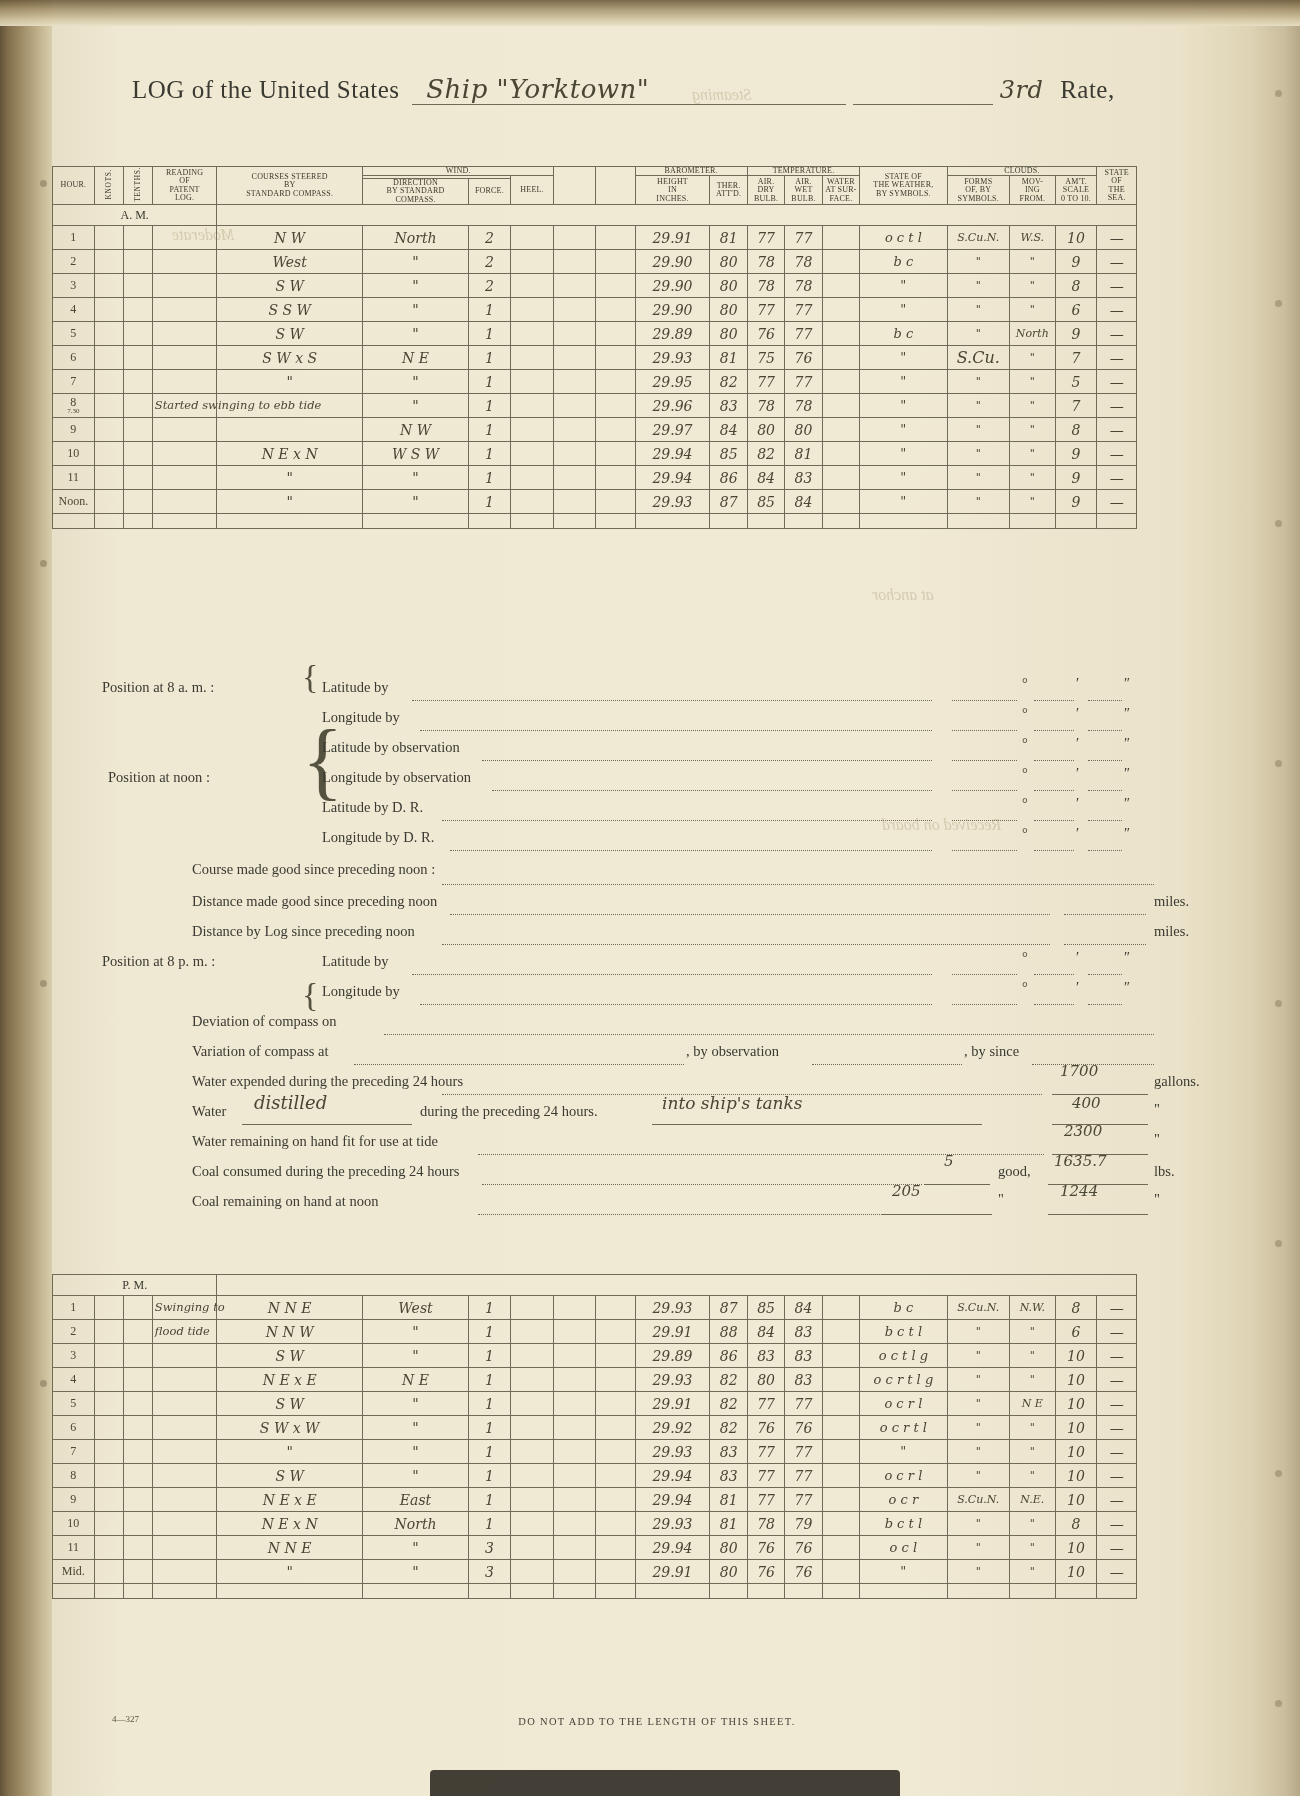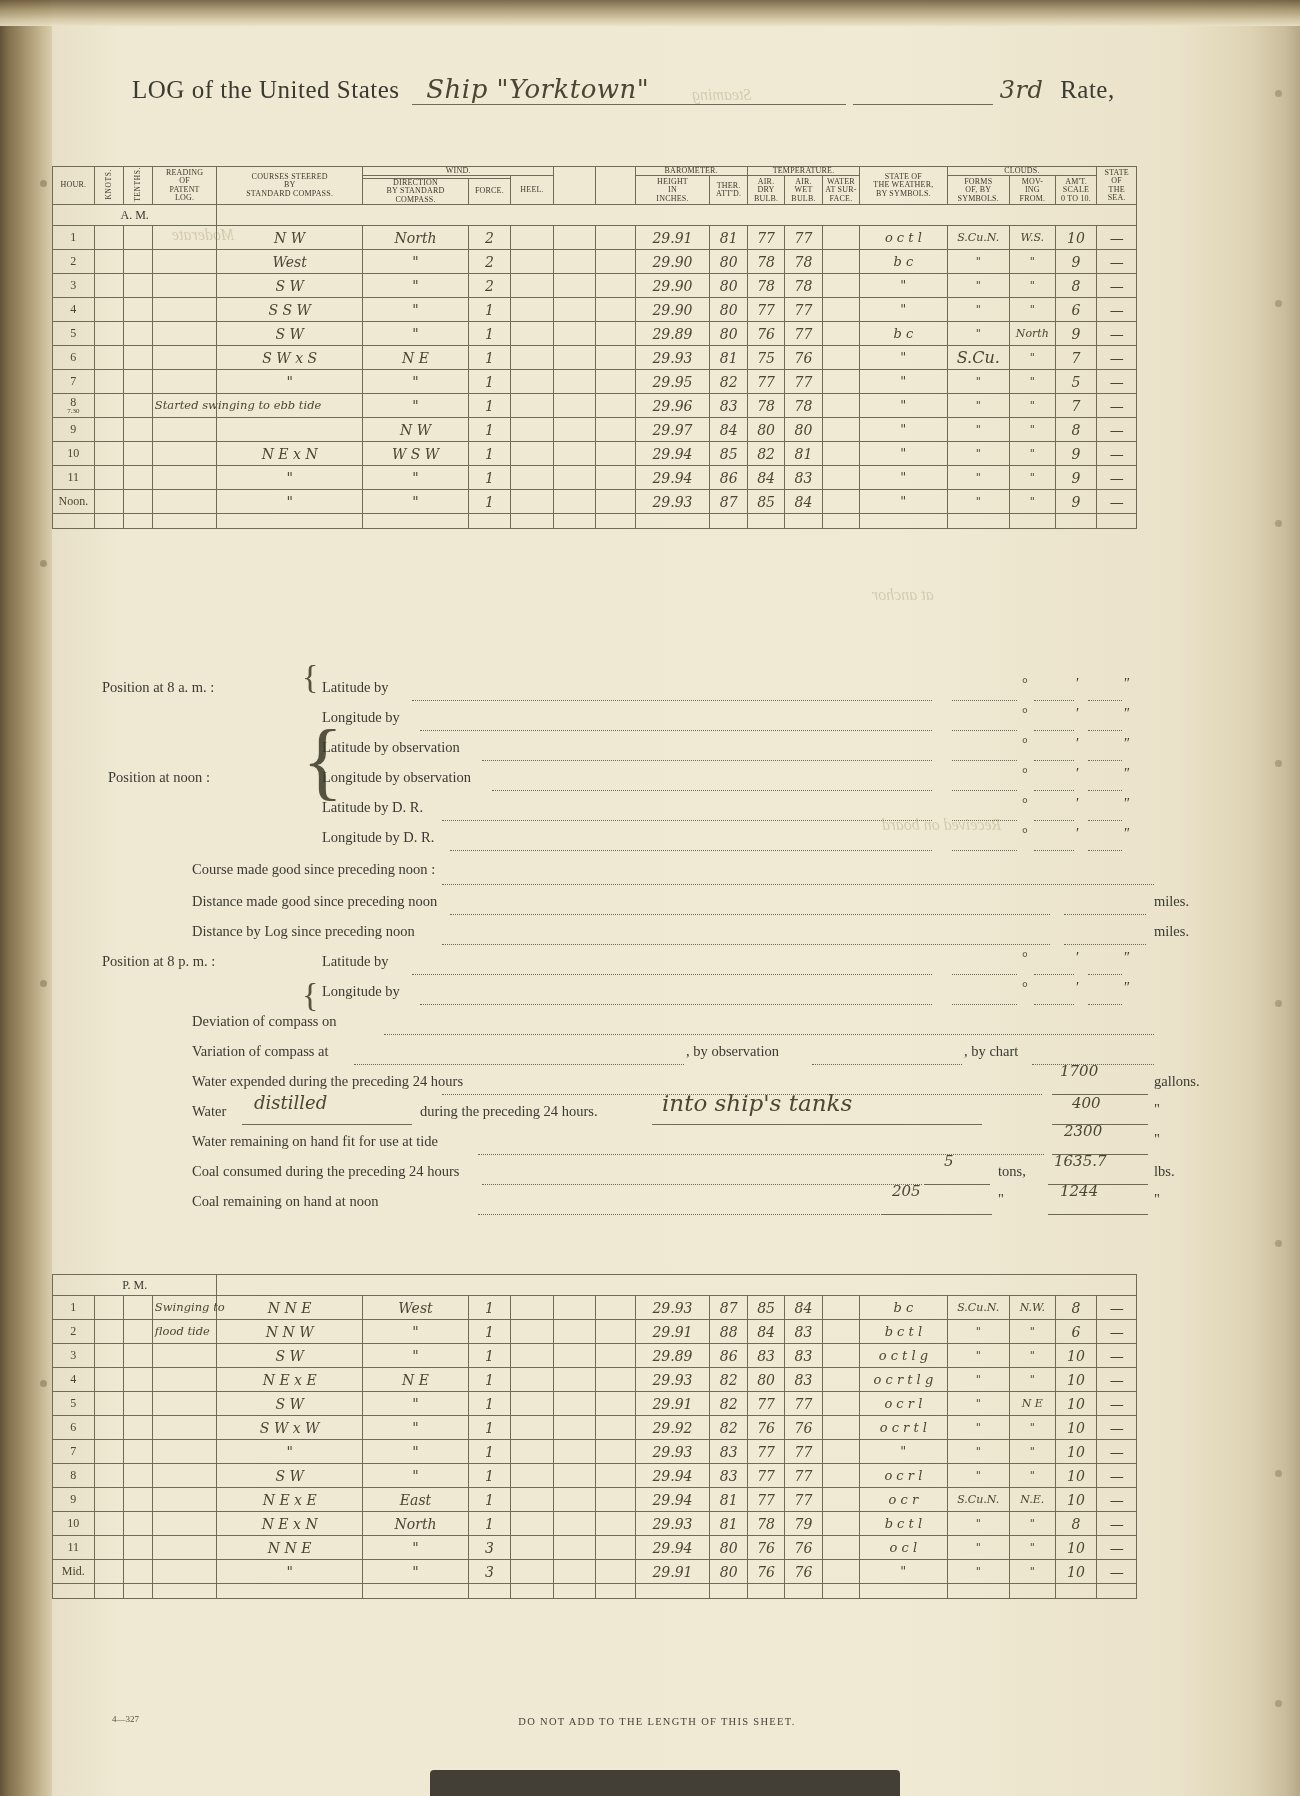--- a/index.html
+++ b/index.html
@@ -594,54 +594,54 @@
     </div>
     <div class="line">
       <span style="position:absolute;left:0;top:6px">Deviation of compass on</span>
       <span class="dots" style="position:absolute;left:192px;top:20px;width:770px"></span>
     </div>
     <div class="line">
       <span style="position:absolute;left:0;top:6px">Variation of compass at</span>
       <span class="dots" style="position:absolute;left:162px;top:20px;width:330px"></span>
       <span style="position:absolute;left:494px;top:6px">, by observation</span>
       <span class="dots" style="position:absolute;left:620px;top:20px;width:150px"></span>
-      <span style="position:absolute;left:772px;top:6px">, by chart</span>
+      <span style="position:absolute;left:772px;top:6px">, by since</span>
       <span class="dots" style="position:absolute;left:840px;top:20px;width:122px"></span>
     </div>
     <div class="line">
       <span style="position:absolute;left:0;top:6px">Water expended during the preceding 24 hours</span>
       <span class="dots" style="position:absolute;left:250px;top:20px;width:600px"></span>
       <span class="val" style="position:absolute;left:868px;top:-4px">1700</span>
       <span class="solid" style="position:absolute;left:860px;top:20px;width:96px"></span>
       <span style="position:absolute;left:962px;top:6px">gallons.</span>
     </div>
     <div class="line">
       <span style="position:absolute;left:0;top:6px">Water</span>
       <span class="val" style="position:absolute;left:62px;top:-2px;font-size:18px">distilled</span>
       <span class="solid" style="position:absolute;left:50px;top:20px;width:170px"></span>
       <span style="position:absolute;left:228px;top:6px">during the preceding 24 hours.</span>
-      <span class="val" style="position:absolute;left:470px;top:-2px;font-size:23px">into ship's tanks</span>
+      <span class="val" style="position:absolute;left:470px;top:-2px;font-size:17px">into ship's tanks</span>
       <span class="solid" style="position:absolute;left:460px;top:20px;width:330px"></span>
       <span class="val" style="position:absolute;left:880px;top:-2px">400</span>
       <span class="solid" style="position:absolute;left:860px;top:20px;width:96px"></span>
       <span style="position:absolute;left:962px;top:4px">"</span>
     </div>
     <div class="line">
       <span style="position:absolute;left:0;top:6px">Water remaining on hand fit for use at tide</span>
       <span class="dots" style="position:absolute;left:286px;top:20px;width:566px"></span>
       <span class="val" style="position:absolute;left:872px;top:-4px">2300</span>
       <span class="solid" style="position:absolute;left:860px;top:20px;width:96px"></span>
       <span style="position:absolute;left:962px;top:4px">"</span>
     </div>
     <div class="line">
       <span style="position:absolute;left:0;top:6px">Coal consumed during the preceding 24 hours</span>
       <span class="dots" style="position:absolute;left:290px;top:20px;width:440px"></span>
       <span class="val" style="position:absolute;left:752px;top:-4px">5</span>
       <span class="solid" style="position:absolute;left:732px;top:20px;width:66px"></span>
-      <span style="position:absolute;left:806px;top:6px">tons,</span>
+      <span style="position:absolute;left:806px;top:6px">good,</span>
       <span class="val" style="position:absolute;left:862px;top:-4px">1635.7</span>
       <span class="solid" style="position:absolute;left:856px;top:20px;width:100px"></span>
       <span style="position:absolute;left:962px;top:6px">lbs.</span>
     </div>
     <div class="line">
       <span style="position:absolute;left:0;top:6px">Coal remaining on hand at noon</span>
       <span class="dots" style="position:absolute;left:286px;top:20px;width:404px"></span>
       <span class="val" style="position:absolute;left:700px;top:-4px">205</span>
       <span class="solid" style="position:absolute;left:690px;top:20px;width:110px"></span>
       <span style="position:absolute;left:806px;top:4px">"</span>

